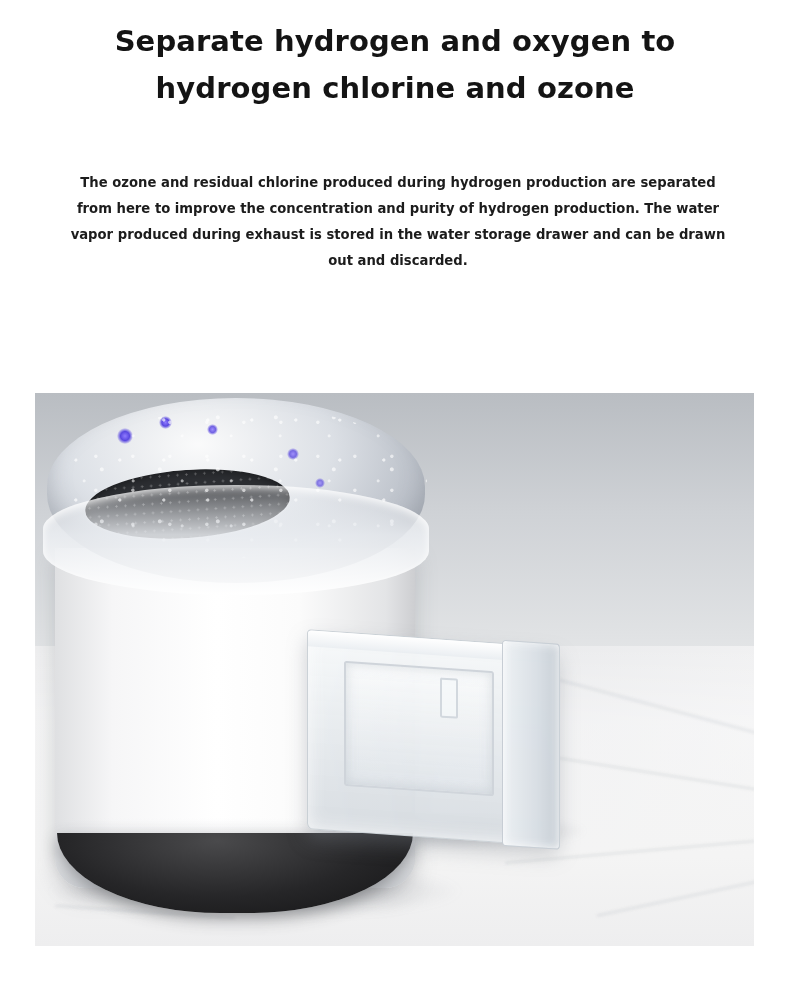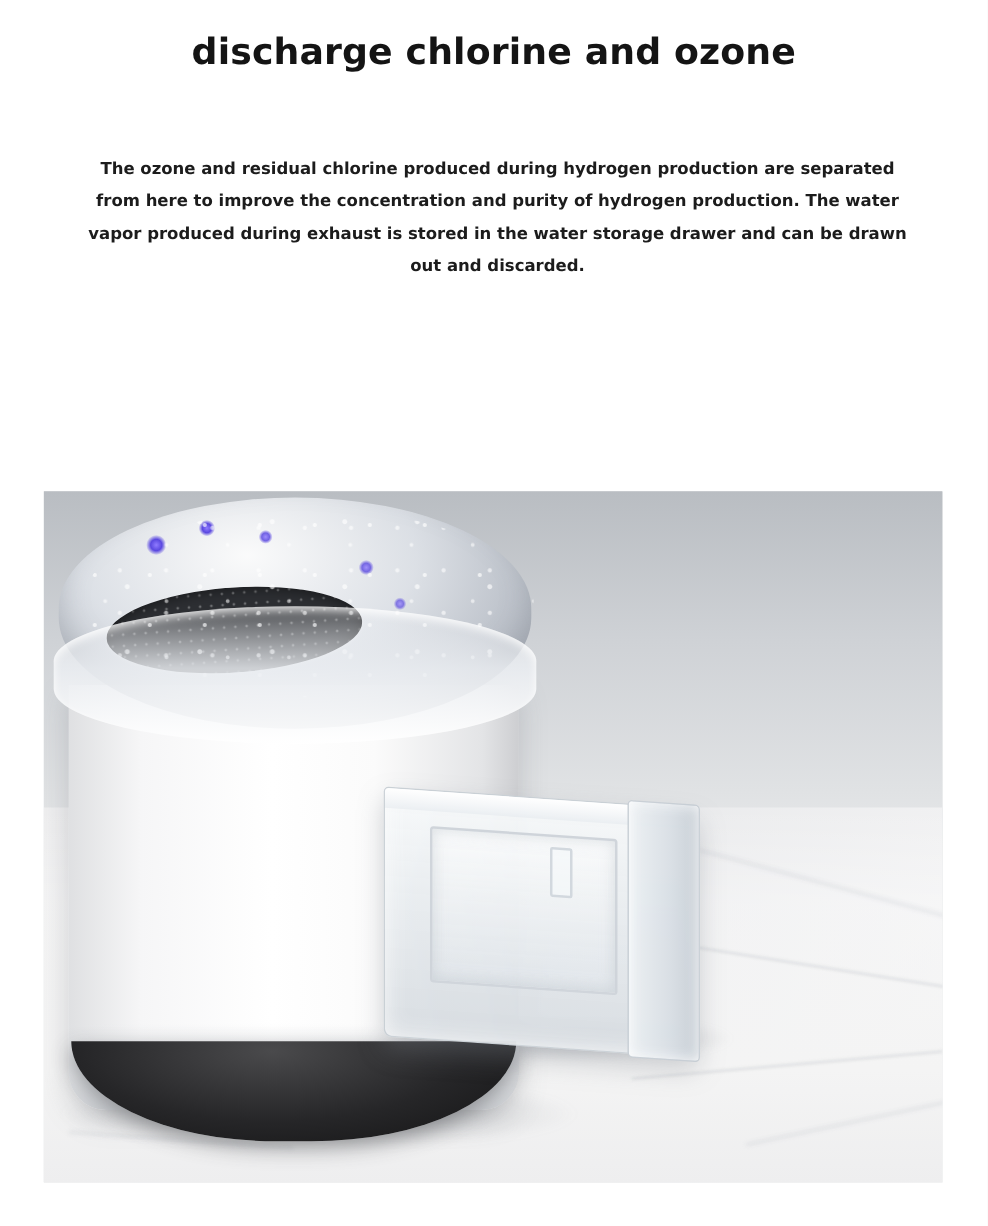--- a/index.html
+++ b/index.html
@@ -263,21 +263,22 @@
     background: radial-gradient(ellipse at center, rgba(110,116,124,0.35) 0%, rgba(110,116,124,0) 70%);
     filter: blur(4px);
   }
 </style>
 </head>
 <body>
 
 <div class="page">
 
   <h1 class="heading">
-    <span class="line">discharge chlorine and ozone</span>
+    <span class="line">Separate hydrogen and oxygen to</span>
+    <span class="line">hydrogen chlorine and ozone</span>
   </h1>
 
   <p class="body-copy">The ozone and residual chlorine produced during hydrogen production are separated from here to improve the concentration and purity of hydrogen production. The water vapor produced during exhaust is stored in the water storage drawer and can be drawn out and discarded.</p>
 
   <div class="figure">
     <div class="scene">
       <div class="wall"></div>
       <div class="marble">
         <div class="marble-vein v1"></div>
         <div class="marble-vein v2"></div>

